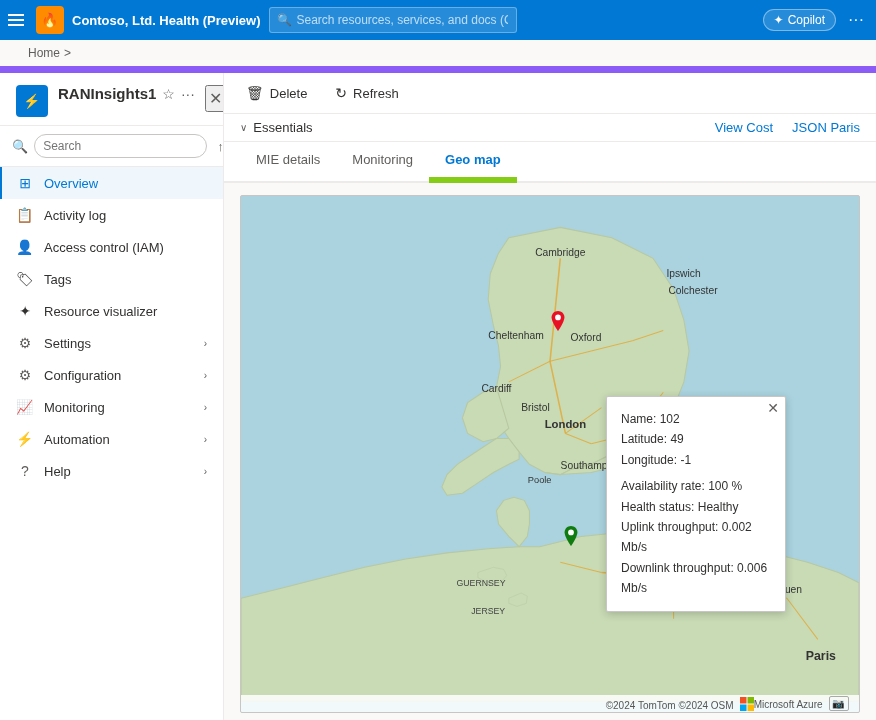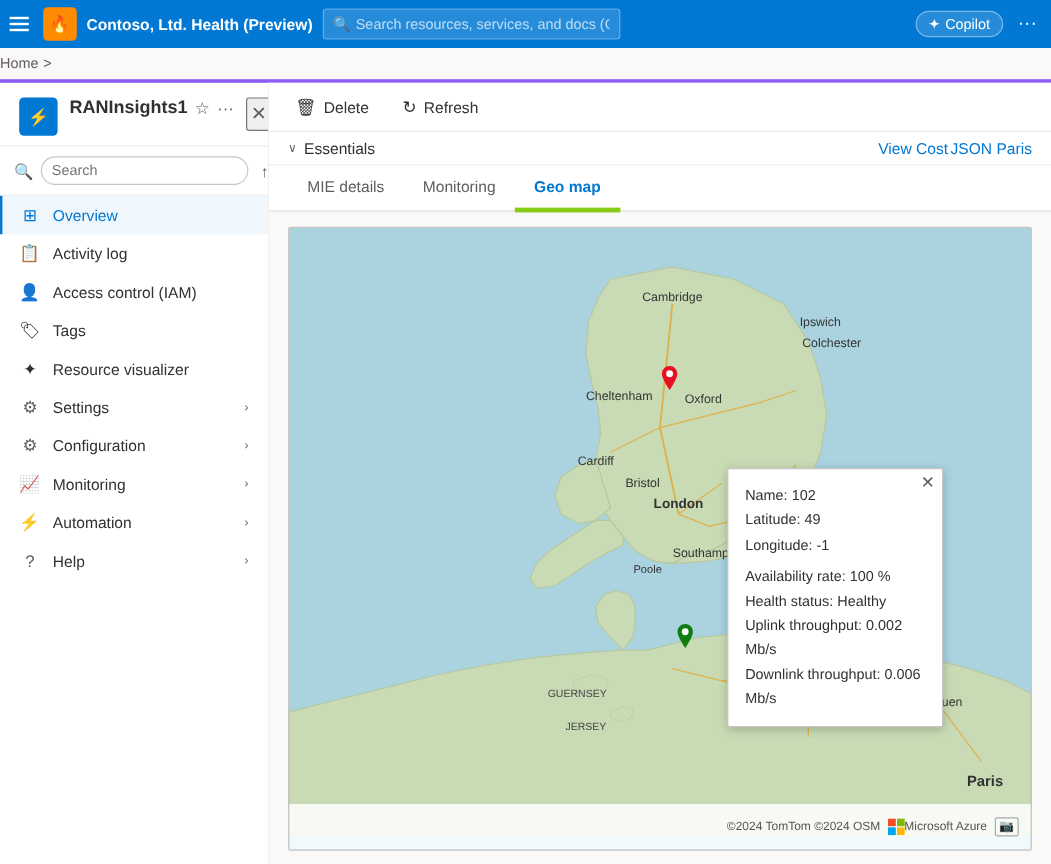--- a/index.html
+++ b/index.html
@@ -27,21 +27,21 @@
     .search-box input { background: transparent; border: none; outline: none; color: white; font-size: 12px; flex: 1; }
     .search-box input::placeholder { color: rgba(255,255,255,0.7); }
     .top-bar-spacer { flex: 1; }
     .copilot-btn {
       background: rgba(255,255,255,0.15); border: 1px solid rgba(255,255,255,0.4); border-radius: 12px; color: white; font-size: 12px; padding: 3px 10px; cursor: pointer; display: flex; align-items: center; gap: 4px;
     }
     .top-bar-more { color: white; cursor: pointer; font-size: 16px; padding: 4px; }
 
     
     .breadcrumb {
-      background: #faf9f8; border-bottom: 3px solid #8b5cf6; padding: 6px 0; display: flex; align-items: center; gap: 4px; font-size: 12px; color: #0078d4;
+      background: #faf9f8; border-bottom: 7px solid #8b5cf6; padding: 6px 28px; display: flex; align-items: center; gap: 4px; font-size: 12px; color: #0078d4;
     }
     .breadcrumb span { color: #605e5c; }
 
     
     .main-layout { display: flex; height: calc(720px - 40px - 28px); }
 
     
     .sidebar {
       width: 224px; min-width: 224px; background: white; border-right: 1px solid #edebe9; display: flex; flex-direction: column; overflow-y: auto;
     }
@@ -87,31 +87,31 @@
       display: flex; align-items: center; gap: 6px; background: none; border: none; cursor: pointer; color: #323130; font-size: 13px; padding: 4px 6px; border-radius: 2px;
     }
     .toolbar-btn .icon { font-size: 14px; }
 
     
     .essentials-bar {
       display: flex; align-items: center; justify-content: space-between; padding: 6px 16px; background: white; border-bottom: 1px solid #edebe9; font-size: 13px;
     }
     .essentials-left { display: flex; align-items: center; gap: 6px; color: #323130; }
     .essentials-chevron { font-size: 10px; color: #605e5c; }
-    .essentials-right { display: flex; gap: 2px; }
+    .essentials-right { display: flex; gap: 19px; }
     .essentials-link { color: #0078d4; font-size: 13px; cursor: pointer; background: none; border: none; }
 
     
     .tabs-bar {
       display: flex; background: white; border-bottom: 2px solid #edebe9; padding: 0 16px;
     }
     .tab {
       padding: 10px 16px; font-size: 13px; color: #605e5c; cursor: pointer; border-bottom: 2px solid transparent; margin-bottom: -2px;
     }
-    .tab.active { color: #0078d4; border-bottom: 4px solid #84cc16; font-weight: 600; }
+    .tab.active { color: #0078d4; border-bottom: 6px solid #84cc16; font-weight: 600; }
 
     
     .map-container {
       flex: 1; padding: 12px 16px; overflow: hidden;
     }
     .map-wrapper {
       width: 100%; height: 100%; border: 1px solid #c8c6c4; border-radius: 2px; overflow: hidden; position: relative; background: #aad3df;
     }
 
     
@@ -129,21 +129,21 @@
       padding: 12px 14px;
       width: 180px;
       font-size: 12px;
       color: #323130;
       line-height: 1.7;
     }
     .map-popup-close {
       position: absolute; top: 4px; right: 6px; cursor: pointer; font-size: 14px; color: #605e5c; background: none; border: none; line-height: 1;
     }
     .map-footer {
-      position: absolute; bottom: 0; left: 0; right: 0; background: rgba(255,255,255,0.85); padding: 11px 10px; font-size: 10px; color: #555; display: flex; align-items: center; justify-content: flex-end; gap: 6px;
+      position: absolute; bottom: 0; left: 0; right: 0; background: rgba(255,255,255,0.85); padding: 1px 10px; font-size: 10px; color: #555; display: flex; align-items: flex-end; justify-content: flex-end; gap: 6px;
     }
     .map-footer-azure { display: flex; align-items: center; gap: 0; }
 
     
     .map-pin {
       position: absolute;
       width: 20px; height: 20px;
       cursor: pointer;
     }
     .map-pin svg { width: 20px; height: 20px; }

